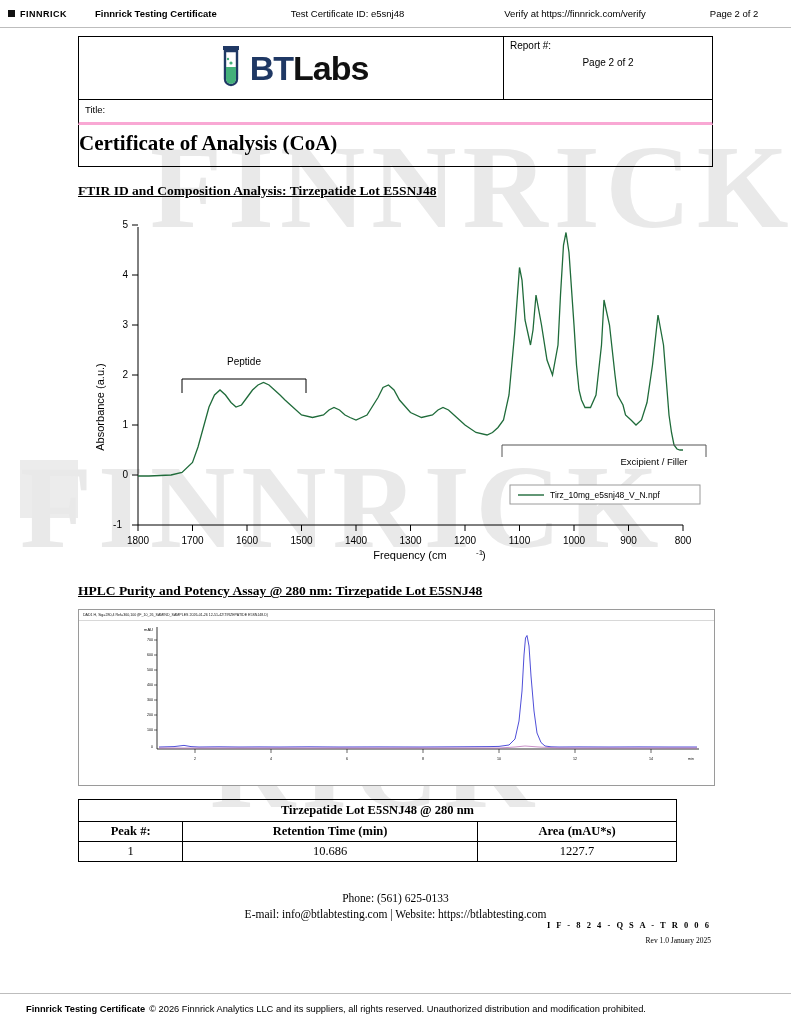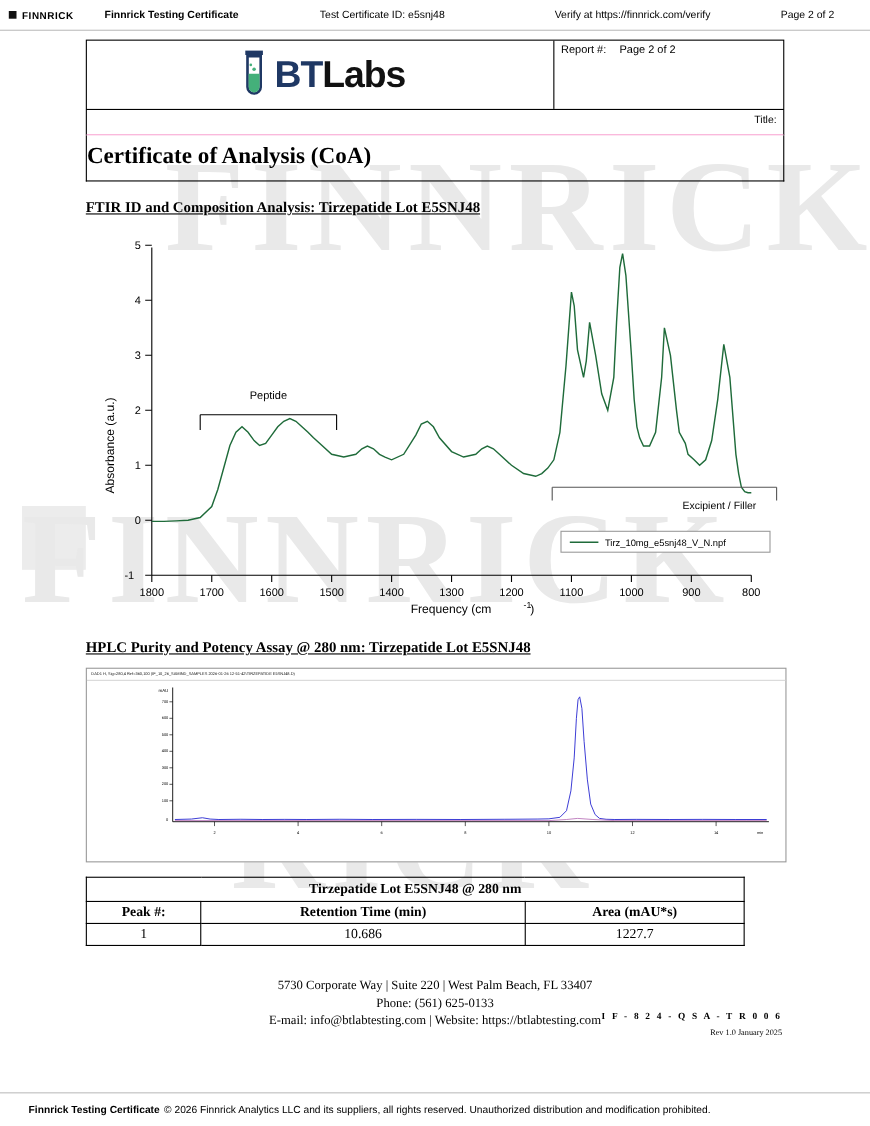--- a/index.html
+++ b/index.html
@@ -39,32 +39,32 @@
   .wm1{top:120px;left:150px;font-size:118px;letter-spacing:6px;}
   .wm2{top:440px;left:20px;font-size:118px;letter-spacing:6px;}
   .wm3{top:590px;left:120px;font-size:118px;letter-spacing:6px;color:#e4e4e4;}
   .wm4{top:700px;left:210px;font-size:118px;letter-spacing:6px;}
   .wmbox{position:absolute;top:460px;left:20px;width:58px;height:58px;background:#ececec;}
 
   
   .doc{position:absolute;top:36px;left:78px;width:635px;}
   .hdr{display:flex;border:1px solid #000;}
   .hdr-left{flex:1;display:flex;align-items:flex-start;justify-content:center;padding:8px 0;}
-  .hdr-right{width:208px;border-left:1px solid #000;display:flex;flex-direction:row;}
+  .hdr-right{width:208px;border-left:1px solid #000;display:flex;flex-direction:column;}
   .hdr-r1{padding:3px 6px;font-size:10px;border-bottom:0;}
   .hdr-r2{padding:3px 6px;font-size:10px;border-top:1px solid #000;border-bottom:1px solid #000;}
   .hdr-r3{padding:3px 6px;font-size:10px;text-align:center;}
 
   .logo{display:flex;align-items:center;gap:2px;}
   .logo .txt{font-size:34px;font-weight:bold;letter-spacing:-1px;font-family:"Liberation Sans",sans-serif;}
   .logo .bt{color:#1f3864;}
   .logo .labs{color:#111;}
 
-  .titlebar{border-left:1px solid #000;border-right:1px solid #000;border-bottom:1px solid #f9a8d4;
-            padding:4px 6px;font-size:9.5px;height:14px;text-align:right;}
+  .titlebar{border-left:1px solid #000;border-right:1px solid #000;border-bottom:3px solid #f9a8d4;
+            padding:4px 6px;font-size:9.5px;height:14px;}
   .coa{border-left:1px solid #000;border-right:1px solid #000;border-bottom:1px solid #000;
        text-align:left;font-family:"Liberation Serif",serif;font-weight:bold;font-size:21px;padding:6px 0 10px;}
 
   .sectitle{
     font-family:"Liberation Serif",serif;font-weight:bold;
     font-size:13.5px;margin-top:16px;text-decoration:underline;
   }
 
   
   .ftir-wrap{position:relative;width:635px;height:360px;margin-top:8px;}
@@ -273,21 +273,20 @@
     <tr>
       <td>1</td>
       <td>10.686</td>
       <td>1227.7</td>
     </tr>
   </tbody>
     </table>
 
   <div class="footwrap">
     <div class="foot">
-      <div>5730 Corporate Way | Suite 220 | West Palm Beach, FL 33407</div>
       <div>Phone: (561) 625-0133</div>
       <div>E-mail: info@btlabtesting.com | Website: https://btlabtesting.com</div>
     </div>
     <div class="docid">I F - 8 2 4 - Q S A - T R 0 0 6</div>
     <div class="revtxt">Rev 1.0 January 2025</div>
   </div>
 
 </div>
 
 <div class="bottombar">

